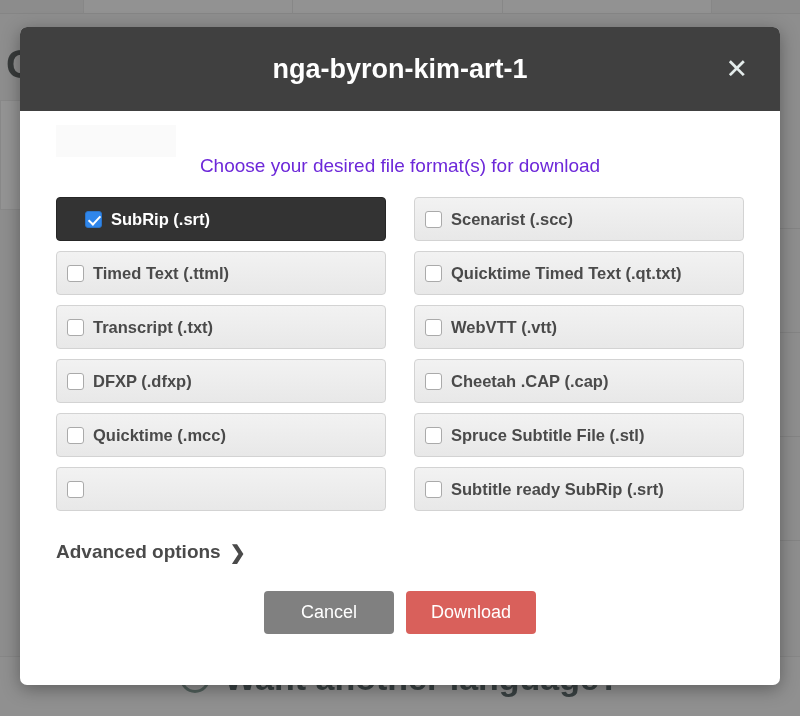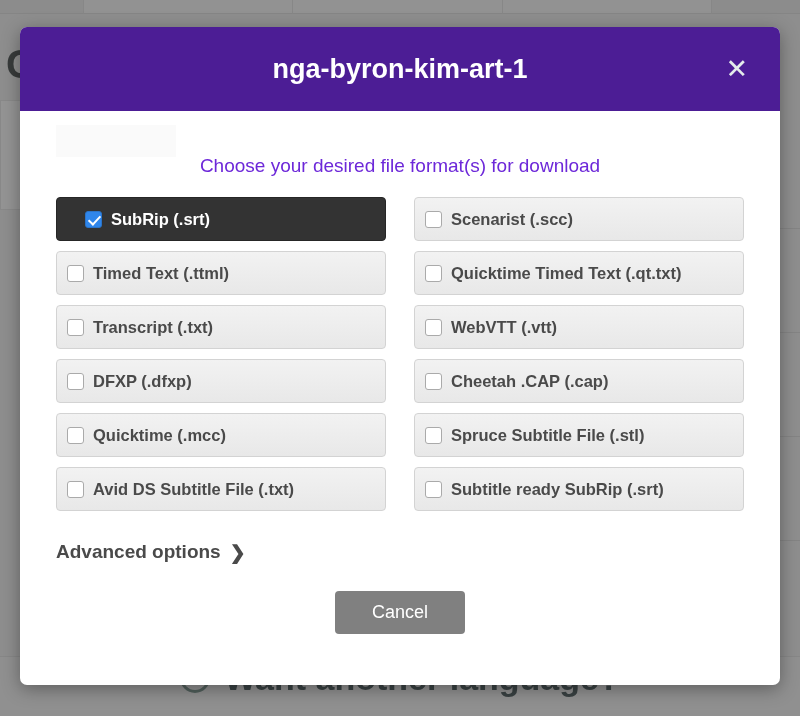--- a/index.html
+++ b/index.html
@@ -107,21 +107,21 @@
     width: 760px;
     height: 658px;
     background: #ffffff;
     border-radius: 7px;
     box-shadow: 0 4px 18px rgba(0,0,0,.35);
     overflow: hidden;
   }
   .modal-header {
     position: relative;
     height: 84px;
-    background: #4c1d95;
+    background: #404040;
     display: flex;
     align-items: center;
     justify-content: center;
   }
   .modal-title {
     color: #ffffff;
     font-size: 27px;
     font-weight: bold;
   }
   .close-icon {
@@ -332,30 +332,30 @@
       <div class="format-item">
         <span class="cb"></span>
         <span class="format-label">Quicktime (.mcc)</span>
       </div>
       <div class="format-item">
         <span class="cb"></span>
         <span class="format-label">Spruce Subtitle File (.stl)</span>
       </div>
       <div class="format-item">
         <span class="cb"></span>
-        <span class="format-label">Avid DS Subtitle File (.txt)</span>
       </div>
       <div class="format-item">
         <span class="cb"></span>
         <span class="format-label">Subtitle ready SubRip (.srt)</span>
       </div>
     </div>
 
     <div class="advanced-row">
       <span class="advanced-label">Advanced options</span>
       <span class="chevron-right-icon">❯</span>
     </div>
 
     <div class="button-row">
       <button class="btn btn-cancel">Cancel</button>
+      <button class="btn btn-download">Download</button>
     </div>
   </div>
 </div>
 
 </body></html>

